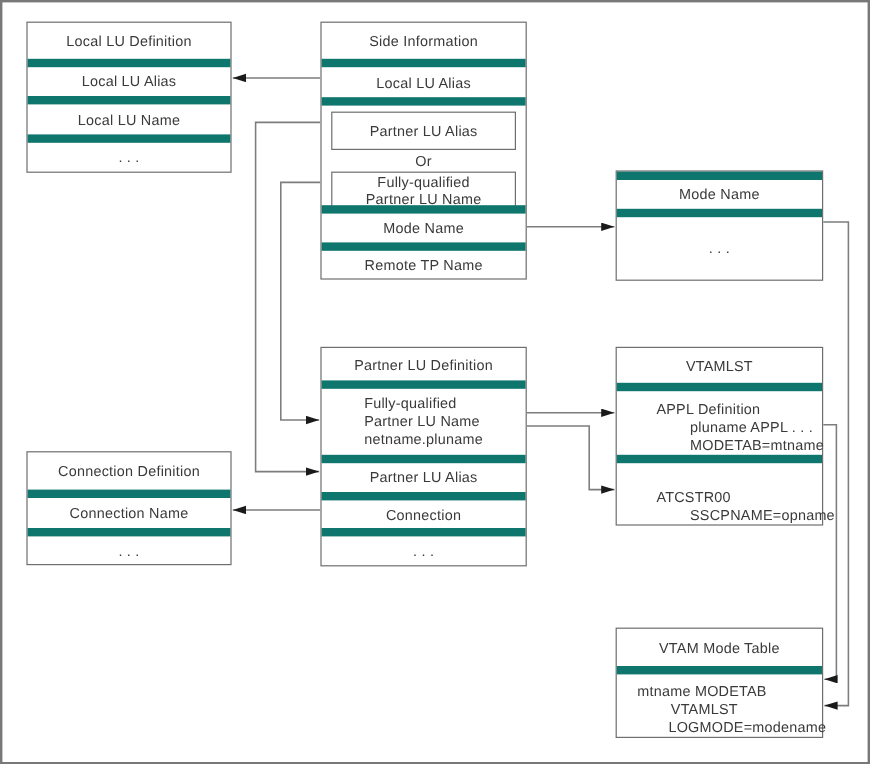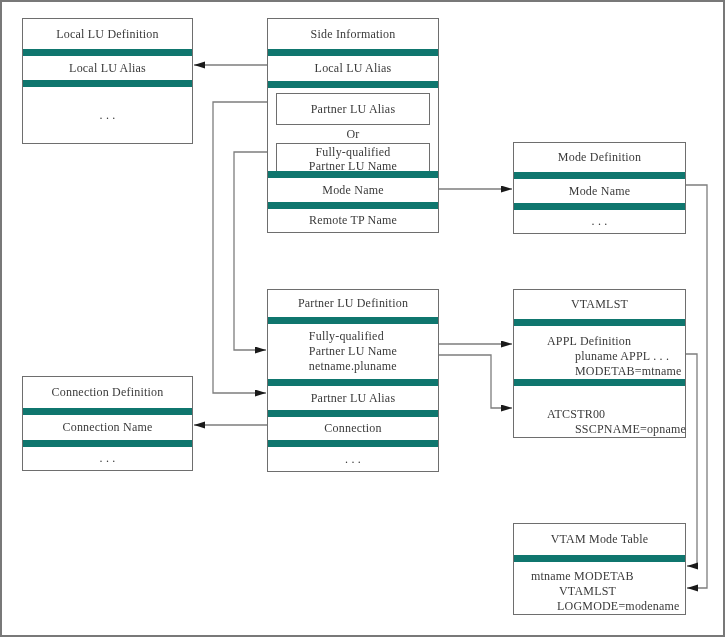--- a/index.html
+++ b/index.html
@@ -2,21 +2,21 @@
 <html><head>
 <meta charset="utf-8">
 <style>
   html,body{margin:0;padding:0;background:#fff;}
   .page{
     position:relative;
     width:725px;height:637px;
     box-sizing:border-box;
     background:#ffffff;
     border:2px solid #787878;
-    font-family:Liberation Serif, serif;
+    font-family:Liberation Sans, sans-serif;
     font-size:12px;
     color:#3a3a3a;
     overflow:hidden;
   }
   .wires{position:absolute;left:0;top:0;width:725px;height:637px;pointer-events:none;}
   .wires polyline{fill:none;stroke:#7d7d7d;stroke-width:1.3px;}
   .box{
     position:absolute;
     box-sizing:border-box;
     background:#fff;
@@ -70,20 +70,21 @@
     <polyline points="684,183 705,183 705,586 685,586" marker-end="url(#ah)"></polyline>
     <polyline points="437,342 510,342" marker-end="url(#ah)"></polyline>
     <polyline points="437,353 489,353 489,406 510,406" marker-end="url(#ah)"></polyline>
     <polyline points="684,352 695,352 695,564 685,564" marker-end="url(#ah)"></polyline>
     <polyline points="265,423 192,423" marker-end="url(#ah)"></polyline>
   </svg>
 
   <div class="box" style="left:20px;top:16px;width:171px;height:126px">
     <div class="hdr" style="height:30px">Local LU Definition</div>
     <div class="row" style="height:31px">Local LU Alias</div>
+    <div class="row" style="height:32px">Local LU Name</div>
     <div class="row grow">. . .</div>
   </div>
 
   <div class="box" style="left:265px;top:16px;width:172px;height:215px">
     <div class="hdr" style="height:30px">Side Information</div>
     <div class="row" style="height:32px">Local LU Alias</div>
     <div class="row mid" style="height:90px">
       <div class="inset" style="height:32px">Partner LU Alias</div>
       <div class="orrow">Or</div>
       <div class="inset" style="height:31px;margin-top:0">
@@ -91,21 +92,20 @@
           <div>Fully-qualified</div>
           <div>Partner LU Name</div>
         </div>
       </div>
     </div>
     <div class="row" style="height:31px">Mode Name</div>
     <div class="row grow">Remote TP Name</div>
   </div>
 
   <div class="box" style="left:511px;top:140px;width:173px;height:92px">
-    <div class="hdr" style="height:29px">Mode Definition</div>
     <div class="row" style="height:31px">Mode Name</div>
     <div class="row grow">. . .</div>
   </div>
 
   <div class="box" style="left:265px;top:287px;width:172px;height:183px">
     <div class="hdr" style="height:27px">Partner LU Definition</div>
     <div class="row fqwrap" style="height:62px">
       <div class="fqblock">
         <div>Fully-qualified</div>
         <div>Partner LU Name</div>

